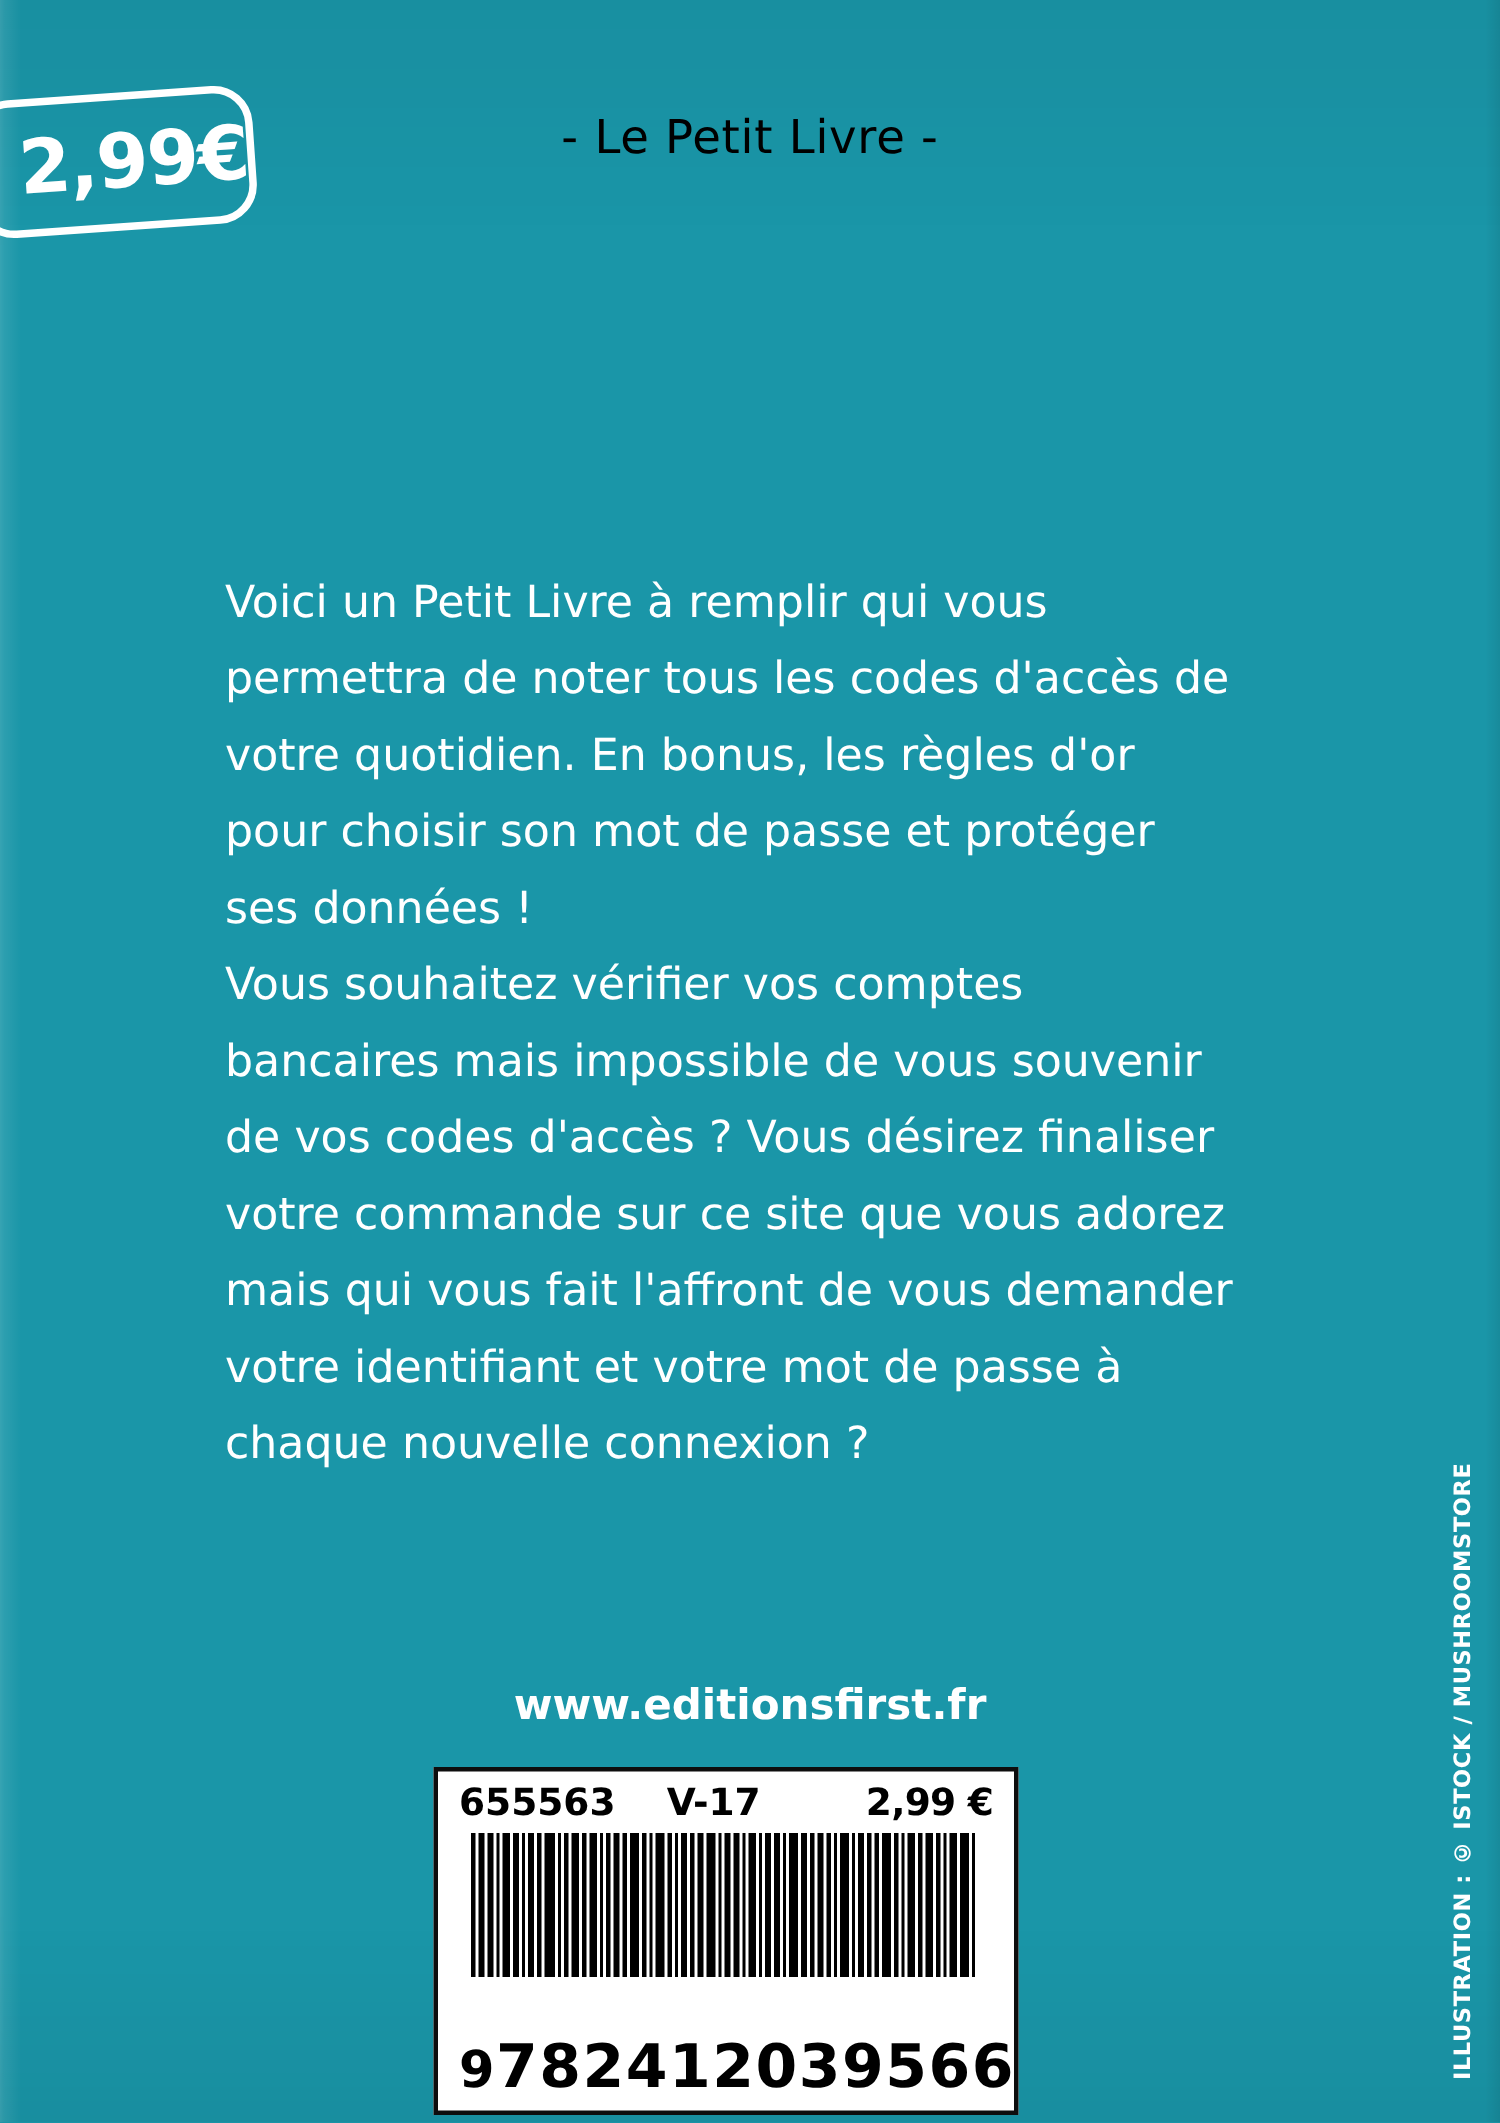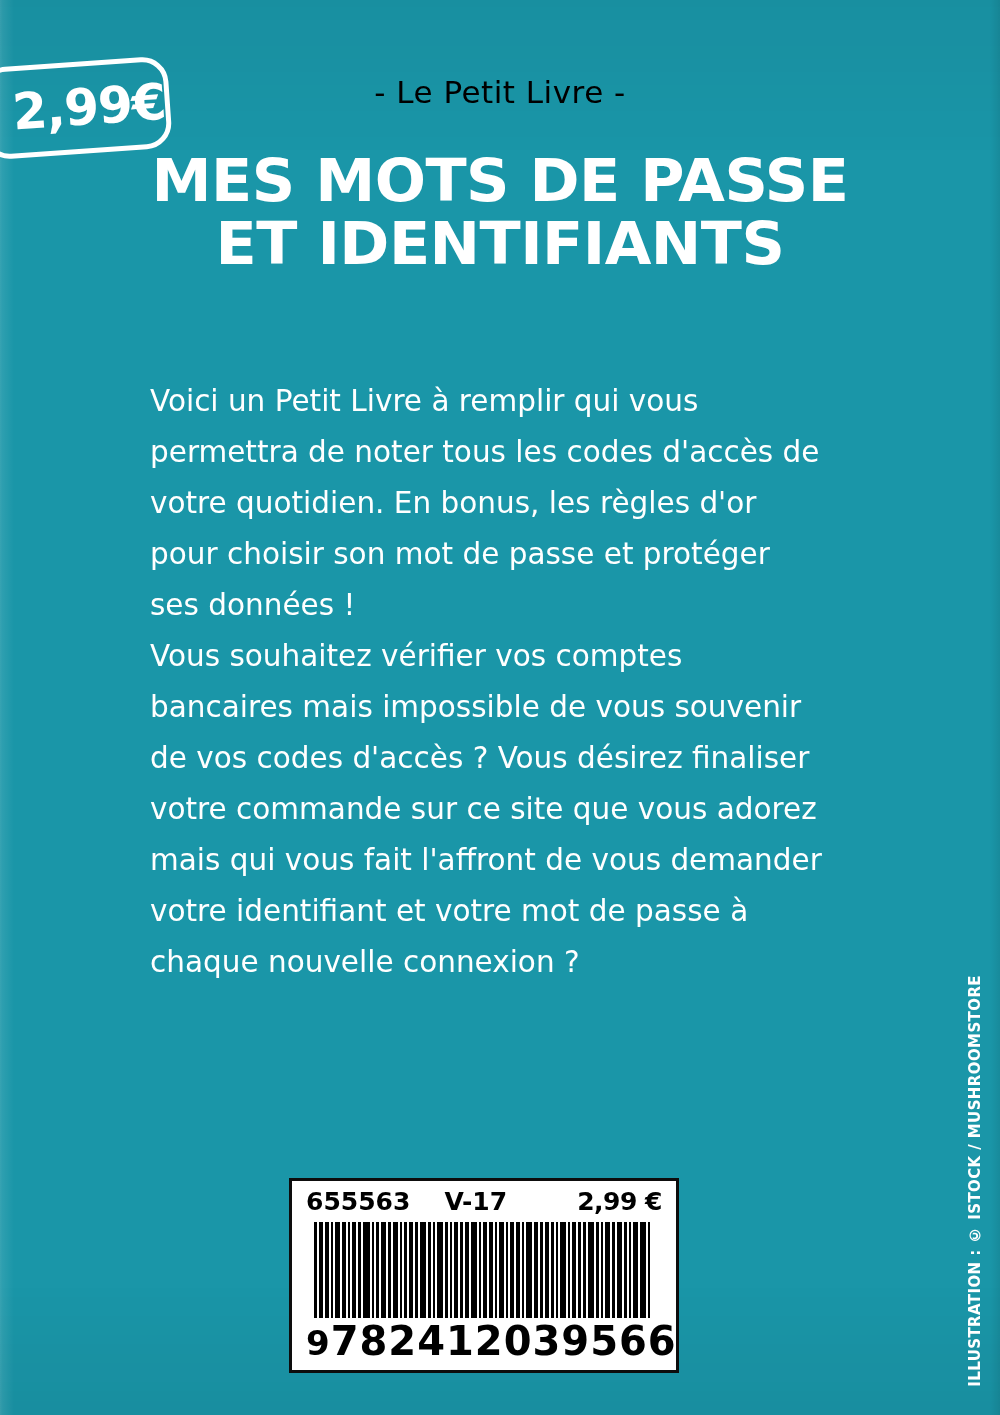--- a/index.html
+++ b/index.html
@@ -174,21 +174,21 @@
     align-items: baseline;
     color: #000;
     font-family: "DejaVu Sans", sans-serif;
     font-weight: bold;
     font-size: 40px;
     letter-spacing: 1px;
     padding: 0 6px 2px 6px;
     justify-content: space-between;
   }
   .barcode-digits .lead { font-size: 34px; }
-  .barcode-digits .grp  { letter-spacing: 1px; }
+  .barcode-digits .grp  { letter-spacing: 1px; margin-top: 37px; }
 
   
   .credit {
     position: absolute;
     right: 16px;
     top: 975px;
     color: #ffffff;
     font-size: 15px;
     font-weight: bold;
     letter-spacing: 0.4px;
@@ -205,30 +205,27 @@
   <div class="texture"></div>
   <div class="edge-left"></div>
   <div class="edge-right"></div>
 
   <div class="price-tag">
     <span class="price-text">2,99€</span>
   </div>
 
   <div class="collection">- Le Petit Livre -</div>
 
-  <div class="title-block">
-    <div class="title-line">MES MOTS DE PASSE</div>
-    <div class="title-line">ET IDENTIFIANTS</div>
-  </div>
 
   <div class="blurb">
     <p>Voici un Petit Livre à remplir qui vous permettra de noter tous les codes d'accès de votre quotidien. En bonus, les règles d'or pour choisir son mot de passe et protéger ses données !</p>
     <p>Vous souhaitez vérifier vos comptes bancaires mais impossible de vous souvenir de vos codes d'accès ? Vous désirez finaliser votre commande sur ce site que vous adorez mais qui vous fait l'affront de vous demander votre identifiant et votre mot de passe à chaque nouvelle connexion ?</p>
   </div>
 
+  <div class="website">www.editionsfirst.fr</div>
 
   <div class="barcode-block">
     <div class="barcode-head">
       <span class="code">655563</span>
       <span class="ver">V-17</span>
       <span class="price">2,99 €</span>
     </div>
     <div class="barcode-bars">
         <div class="bar" style="width: 3px; margin-bottom: 0px;"></div>
         <div class="bar" style="width: 4px; margin-bottom: 0px;"></div>

